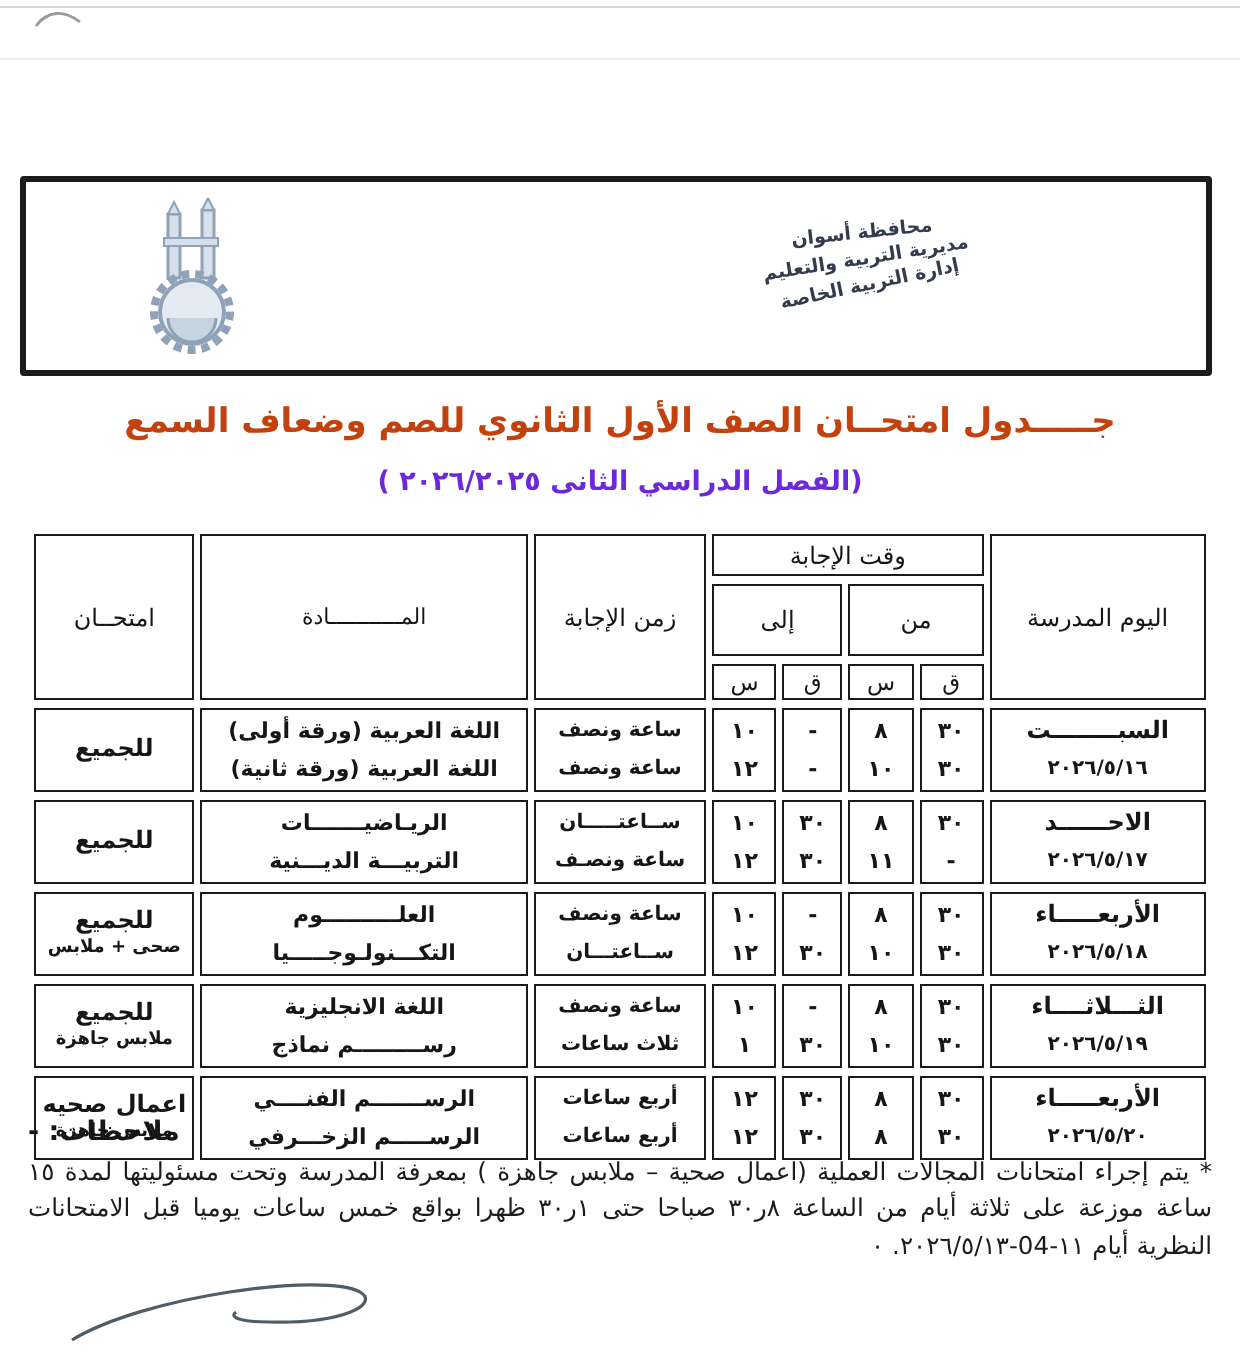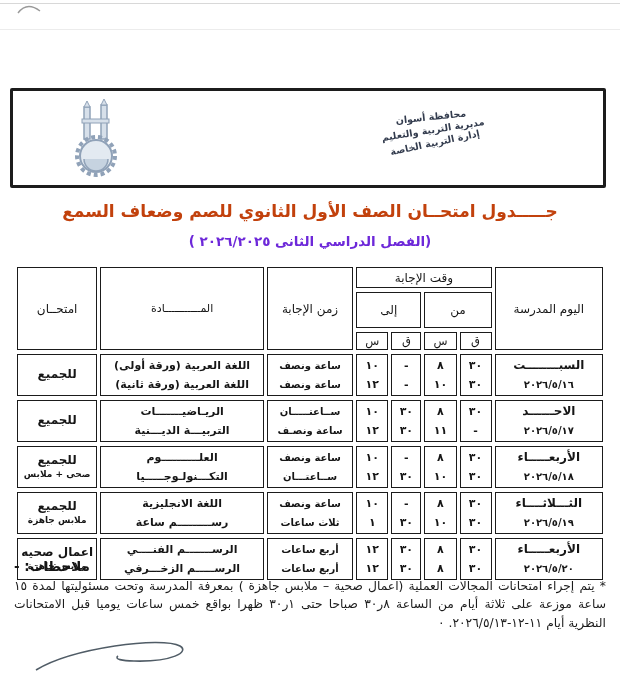--- a/index.html
+++ b/index.html
@@ -260,21 +260,21 @@
     <td class="c-num">
           <div class="ln">١٠</div>
           <div class="ln">١</div>
         </td>
     <td class="c-dur">
           <div class="ln">ساعة ونصف</div>
           <div class="ln">ثلاث ساعات</div>
         </td>
     <td class="c-subj">
           <div class="ln">اللغة الانجليزية</div>
-          <div class="ln">رســـــــــم ساعة</div>
+          <div class="ln">رســـــــــم نماذج</div>
         </td>
     <td class="c-notes">
           <div class="notes-line">للجميع</div>
           <div class="notes-line small">ملابس جاهزة</div>
         </td>
   </tr>
 
   <tr>
     <td class="c-date">
       <div class="day">الأربعـــــاء</div>
@@ -306,17 +306,17 @@
         </td>
     <td class="c-notes">
           <div class="notes-line">اعمال صحيه</div>
           <div class="notes-line small">ملابس جاهزة</div>
         </td>
   </tr>
 </tbody>
   </table>
 
 <div class="foot-title">ملاحظات: -</div>
-<div class="foot-body">* يتم إجراء امتحانات المجالات العملية (اعمال صحية – ملابس جاهزة ) بمعرفة المدرسة وتحت مسئوليتها لمدة ١٥ ساعة موزعة على ثلاثة أيام من الساعة ٨ر٣٠ صباحا حتى ١ر٣٠ ظهرا بواقع خمس ساعات يوميا قبل الامتحانات النظرية أيام ١١-١٢-٢٠٢٦/٥/١٣. ٠</div>
+<div class="foot-body">* يتم إجراء امتحانات المجالات العملية (اعمال صحية – ملابس جاهزة ) بمعرفة المدرسة وتحت مسئوليتها لمدة ١٥ ساعة موزعة على ثلاثة أيام من الساعة ٨ر٣٠ صباحا حتى ١ر٣٠ ظهرا بواقع خمس ساعات يوميا قبل الامتحانات النظرية أيام ١١-04-٢٠٢٦/٥/١٣. ٠</div>
 
 <svg class="signature" width="190" height="42" viewBox="0 0 190 42">
   <path d="M14 36 C 50 14, 140 2, 158 12 C 168 18, 150 28, 112 27 C 100 27, 92 25, 96 22" stroke="#3d4a55" stroke-width="1.6" fill="none" opacity="0.9"></path>
 </svg>
 
 </body></html>

